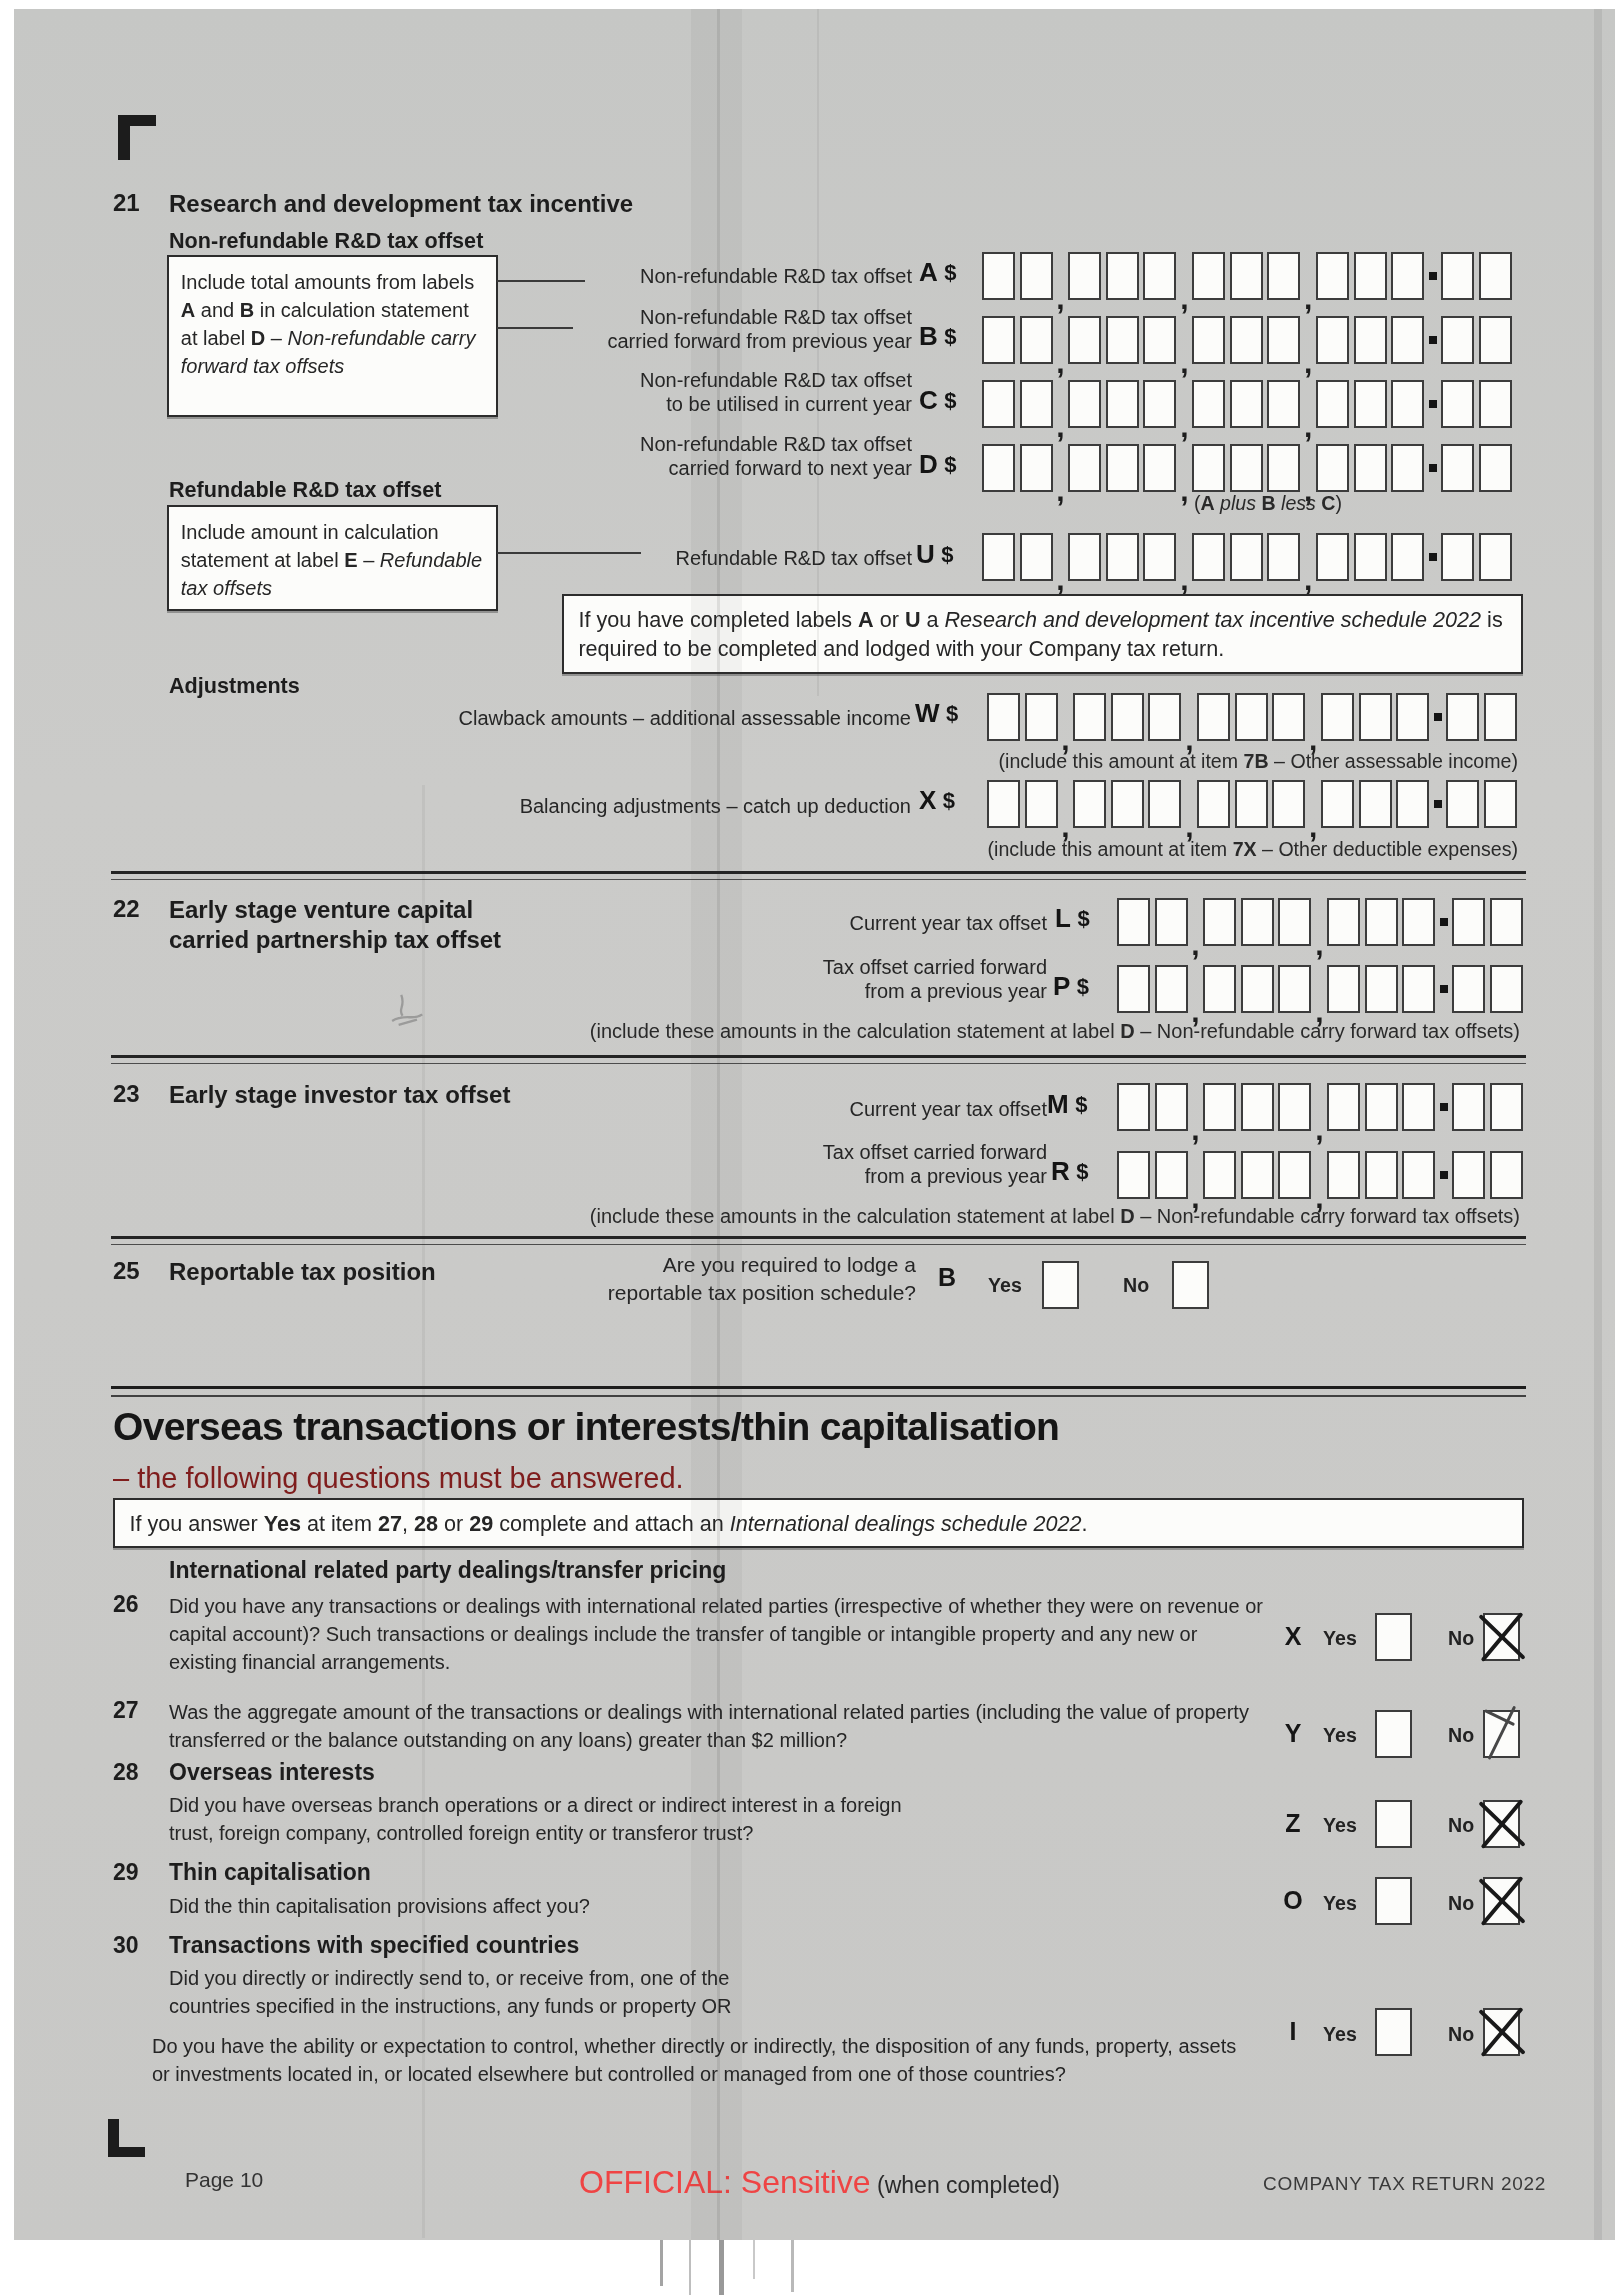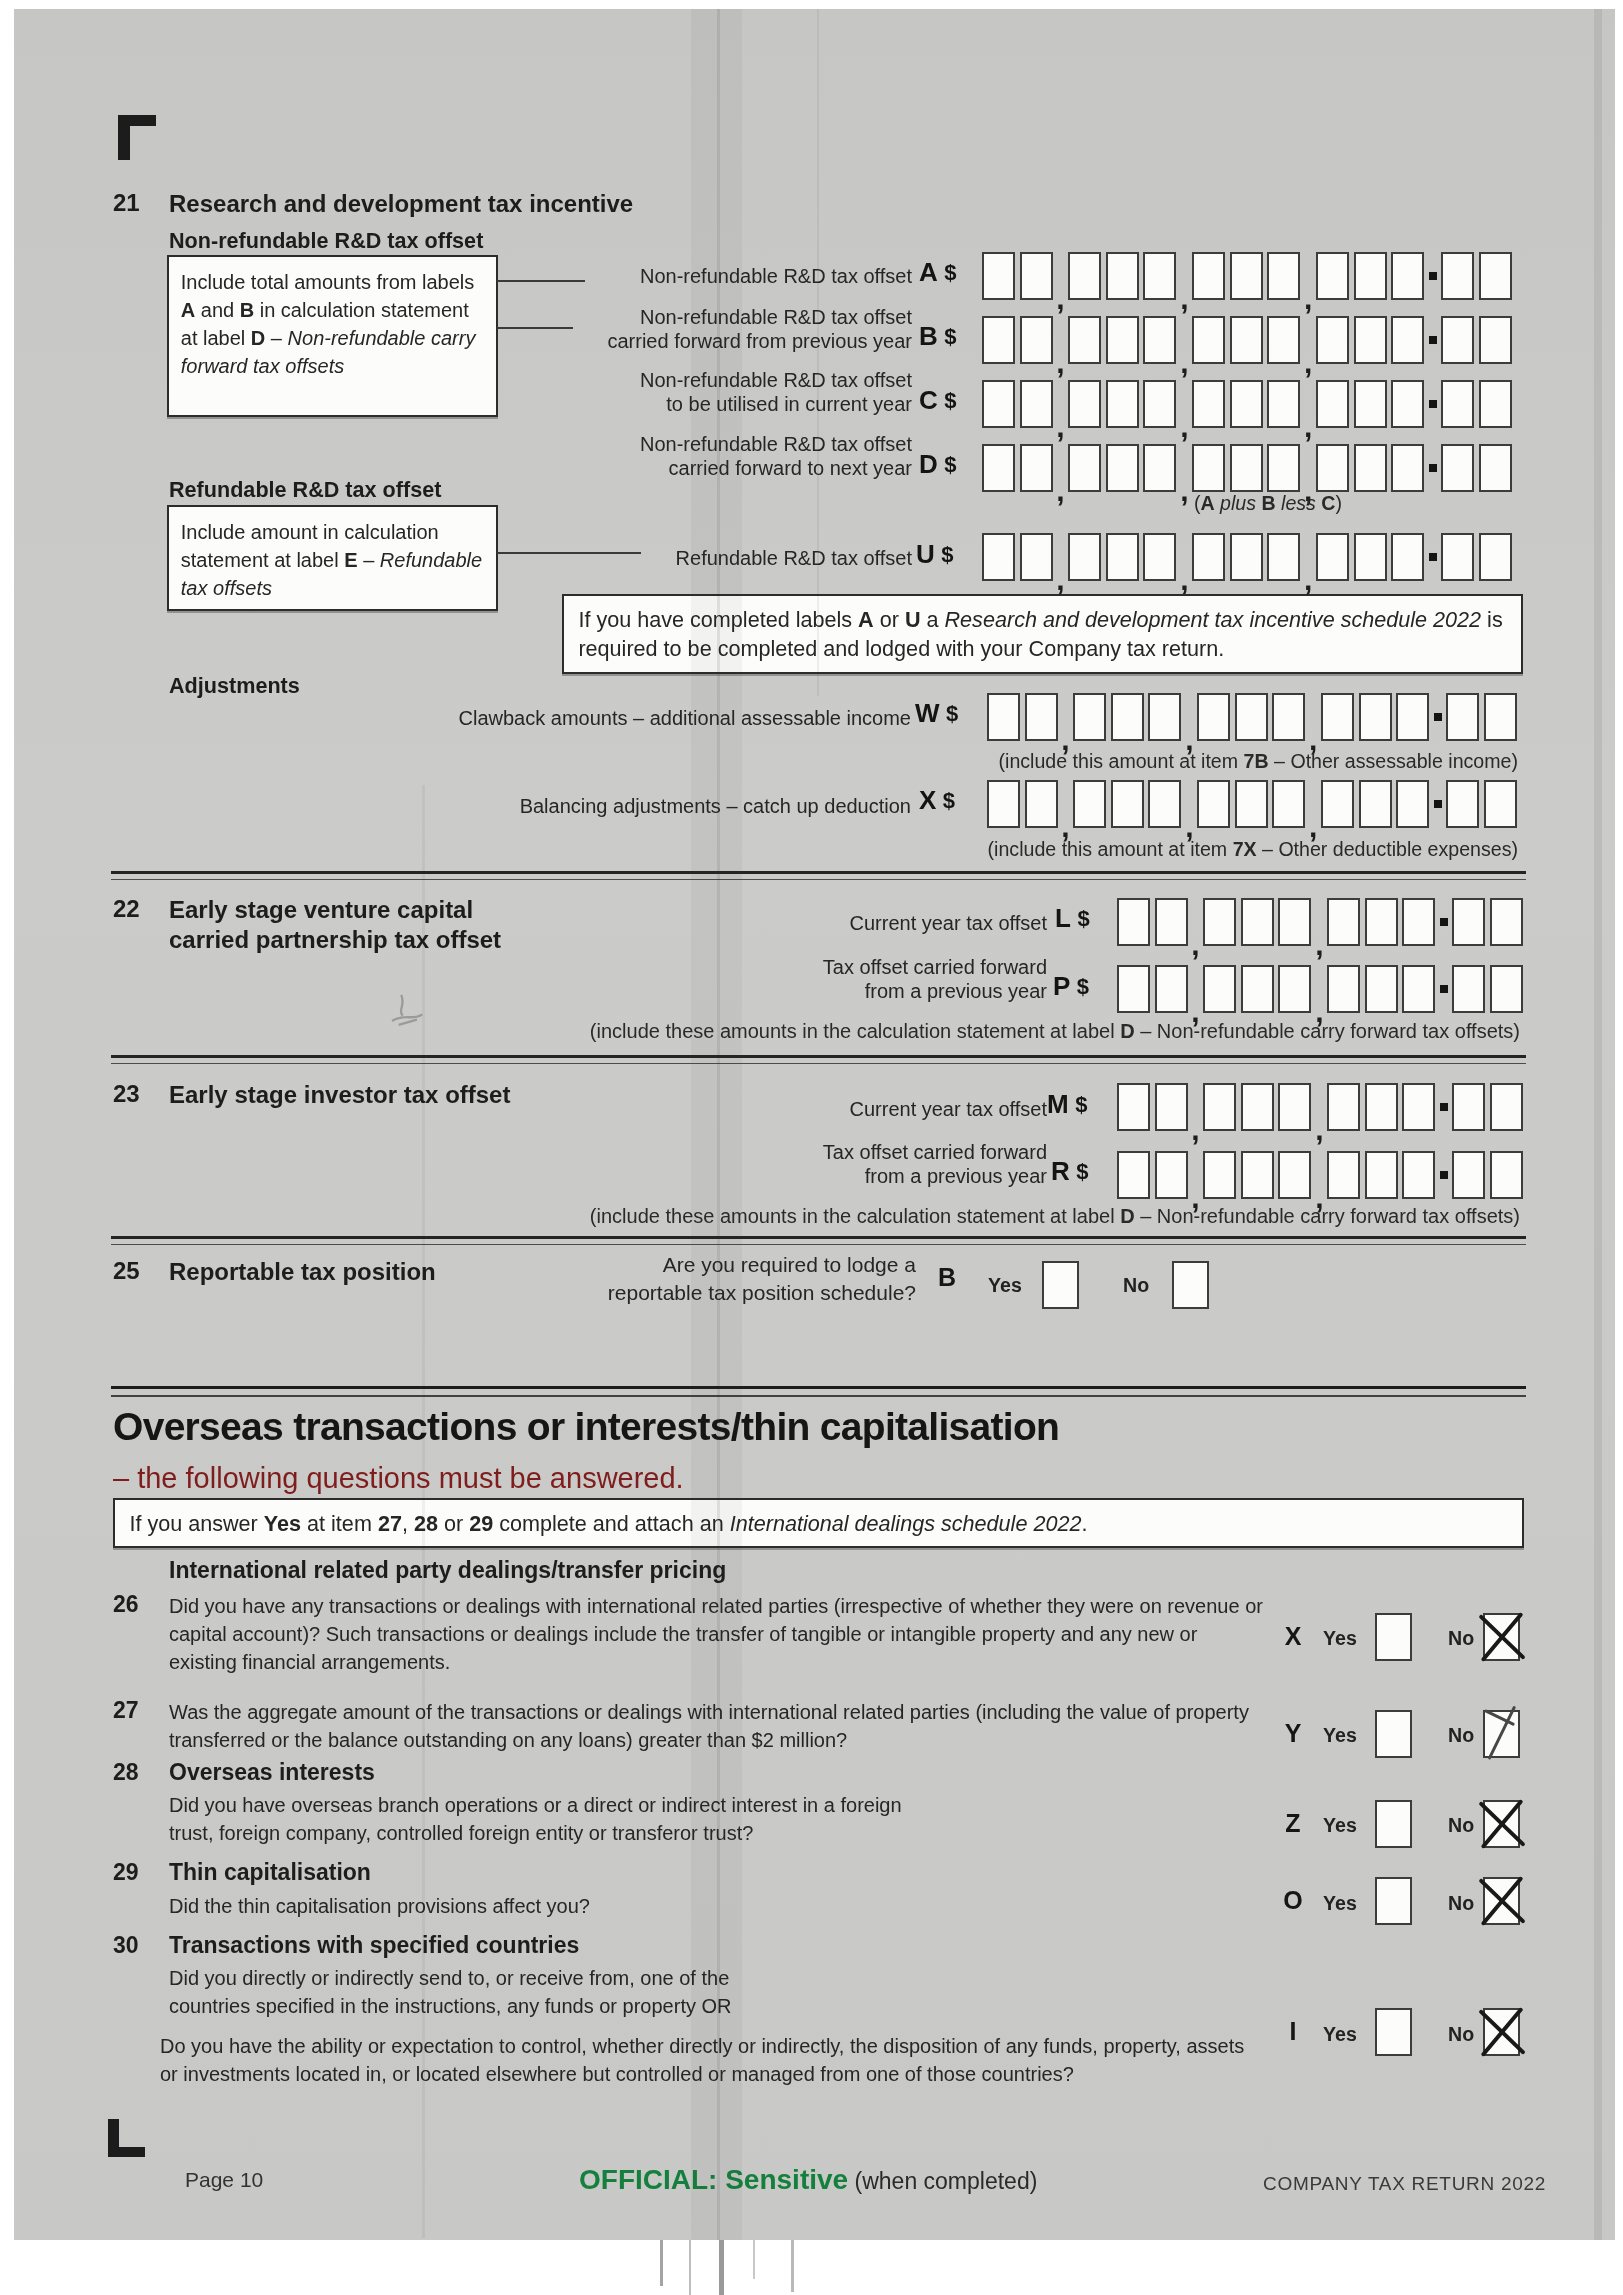--- a/index.html
+++ b/index.html
@@ -65,21 +65,21 @@
   
   .rule{height:8.5px;border-top:3.3px solid #242424;border-bottom:1.3px solid #4c4c4c;box-sizing:border-box;}
   .rule-heavy{height:10.5px;border-top:3.9px solid #1d1d1d;border-bottom:2px solid #414141;box-sizing:border-box;}
 
   
   .corner-tl{width:38px;height:45px;border-left:12.4px solid #1c1c1c;border-top:11px solid #1c1c1c;box-sizing:border-box;}
   .corner-bl{width:37px;height:38px;border-left:11.8px solid #1c1c1c;border-bottom:10.5px solid #1c1c1c;box-sizing:border-box;}
 
   
   .footer-page{font-size:21px;color:#333;}
-  .footer-official-b{font-weight:bold;font-size:28px;color:#15803d;}
+  .footer-official-b{font-weight:normal;font-size:32px;color:#ef4444;}
   .footer-official-r{font-size:23px;color:#2a2a2a;}
   .footer-form{font-size:19px;color:#3a3a3a;text-align:right;letter-spacing:0.7px;}
 
   
   .streak{position:absolute;pointer-events:none;}
 </style>
 </head>
 <body>
 
 <div id="stage">
@@ -586,21 +586,21 @@
   <div class="abs ynword" style="left:1323px;top:1892px;">Yes</div>
   <div class="abs ynbox" style="left:1375px;top:1877px;"></div>
   <div class="abs ynword" style="left:1448px;top:1892px;">No</div>
   <div class="abs ynbox" style="left:1483px;top:1877px;" data-mark="x">
       <span class="markel"></span>
     </div>
 
   <div class="abs itemnum" style="left:113px;top:1932px;font-size:23px;">30</div>
   <div class="abs grouphead" style="left:169px;top:1932px;">Transactions with specified countries</div>
   <div class="abs qbody" style="left:169px;top:1964px;width:563px;">Did you directly or indirectly send to, or receive from, one of the countries specified in the instructions, any funds or property OR</div>
-  <div class="abs qbody" style="left:160px;top:2032px;width:1100px;">Do you have the ability or expectation to control, whether directly or indirectly, the disposition of any funds, property, assets or investments located in, or located elsewhere but controlled or managed from one of those countries?</div>
+  <div class="abs qbody" style="left:152px;top:2032px;width:1100px;">Do you have the ability or expectation to control, whether directly or indirectly, the disposition of any funds, property, assets or investments located in, or located elsewhere but controlled or managed from one of those countries?</div>
   <div class="abs qletter" style="left:1272px;top:2017px;">I</div>
   <div class="abs ynword" style="left:1323px;top:2023px;">Yes</div>
   <div class="abs ynbox" style="left:1375px;top:2008px;"></div>
   <div class="abs ynword" style="left:1448px;top:2023px;">No</div>
   <div class="abs ynbox" style="left:1483px;top:2008px;" data-mark="x">
       <span class="markel"></span>
     </div>
 
   <div class="abs footer-page" style="left:185px;top:2168px;">Page 10</div>
   <div class="abs" style="left:579px;top:2164px;">

